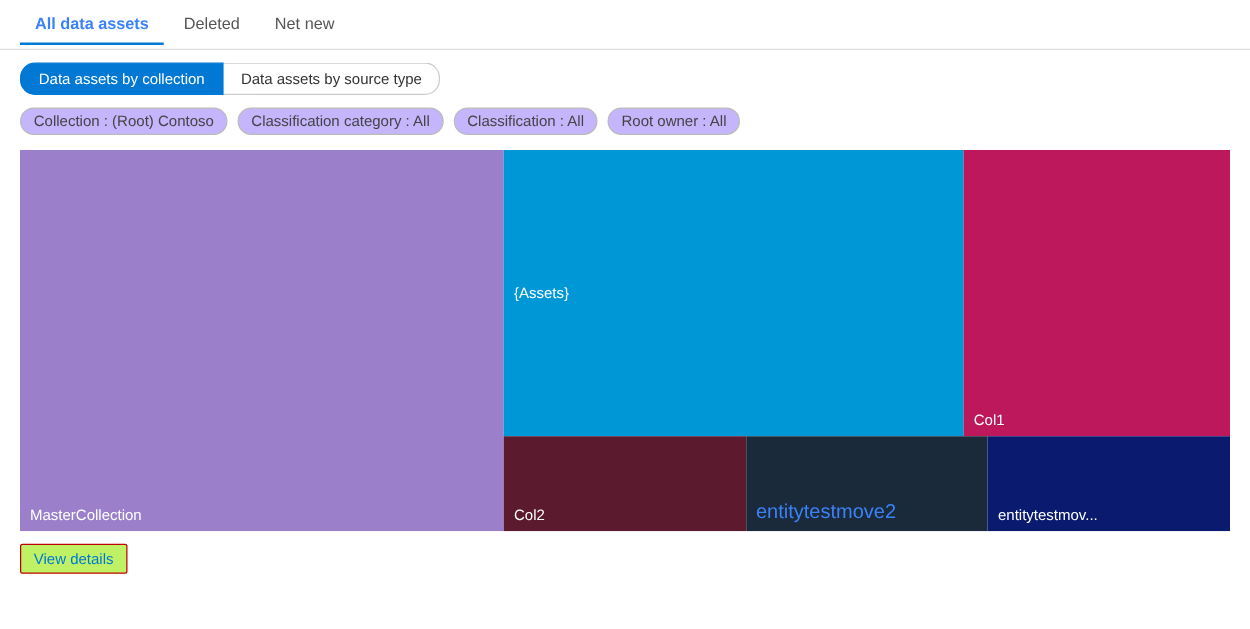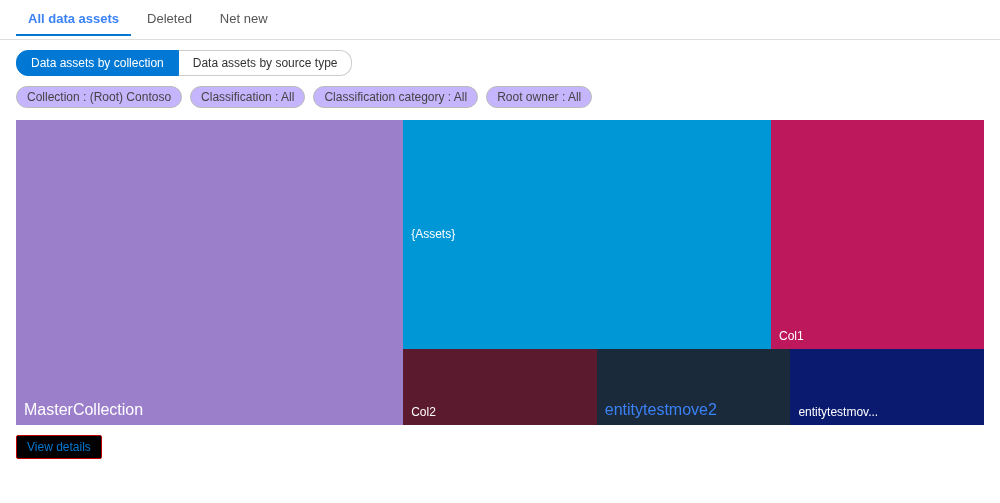--- a/index.html
+++ b/index.html
@@ -122,50 +122,50 @@
       padding: 10px 16px;
     }
     .view-details-btn {
       display: inline-block;
       padding: 4px 10px;
       font-size: 12px;
       color: #0078d4;
       border: 1.5px solid #c00000;
       border-radius: 2px;
       cursor: pointer;
-      background: #000000;
+      background: #bef264;
     }
   </style>
 </head>
 <body>
 
 <div class="top-tabs">
   <div class="tab active">All data assets</div>
   <div class="tab">Deleted</div>
   <div class="tab">Net new</div>
 </div>
 
 <div class="toggle-bar">
   <div class="toggle-group">
     <button class="toggle-btn active">Data assets by collection</button>
     <button class="toggle-btn">Data assets by source type</button>
   </div>
 </div>
 
 <div class="filter-bar">
   <span class="filter-chip">Collection : (Root) Contoso</span>
+  <span class="filter-chip">Classification category : All</span>
   <span class="filter-chip">Classification : All</span>
-  <span class="filter-chip">Classification category : All</span>
   <span class="filter-chip">Root owner : All</span>
 </div>
 
 <div class="treemap-container">
 
 <div class="tm-cell" style="left: 0%; top: 0%; width: 40%; height: 100%; background: rgb(155, 127, 203);">
-      <span style="font-size: 16px; color: rgb(255, 255, 255);">MasterCollection</span>
+      <span style="font-size: 12px; color: rgb(255, 255, 255);">MasterCollection</span>
     </div>
     <div class="tm-cell" style="left: 40%; top: 0%; width: 38%; height: 75%; background: rgb(0, 151, 215); align-items: center;">
       <span style="font-size: 12px; color: rgb(255, 255, 255);">{Assets}</span>
     </div>
     <div class="tm-cell" style="left: 78%; top: 0%; width: 22%; height: 75%; background: #be185d;">
       <span style="font-size: 12px; color: rgb(255, 255, 255);">Col1</span>
     </div>
     <div class="tm-cell" style="left: 40%; top: 75%; width: 20%; height: 25%; background: rgb(92, 26, 46);">
       <span style="font-size: 12px; color: rgb(255, 255, 255);">Col2</span>
     </div>

